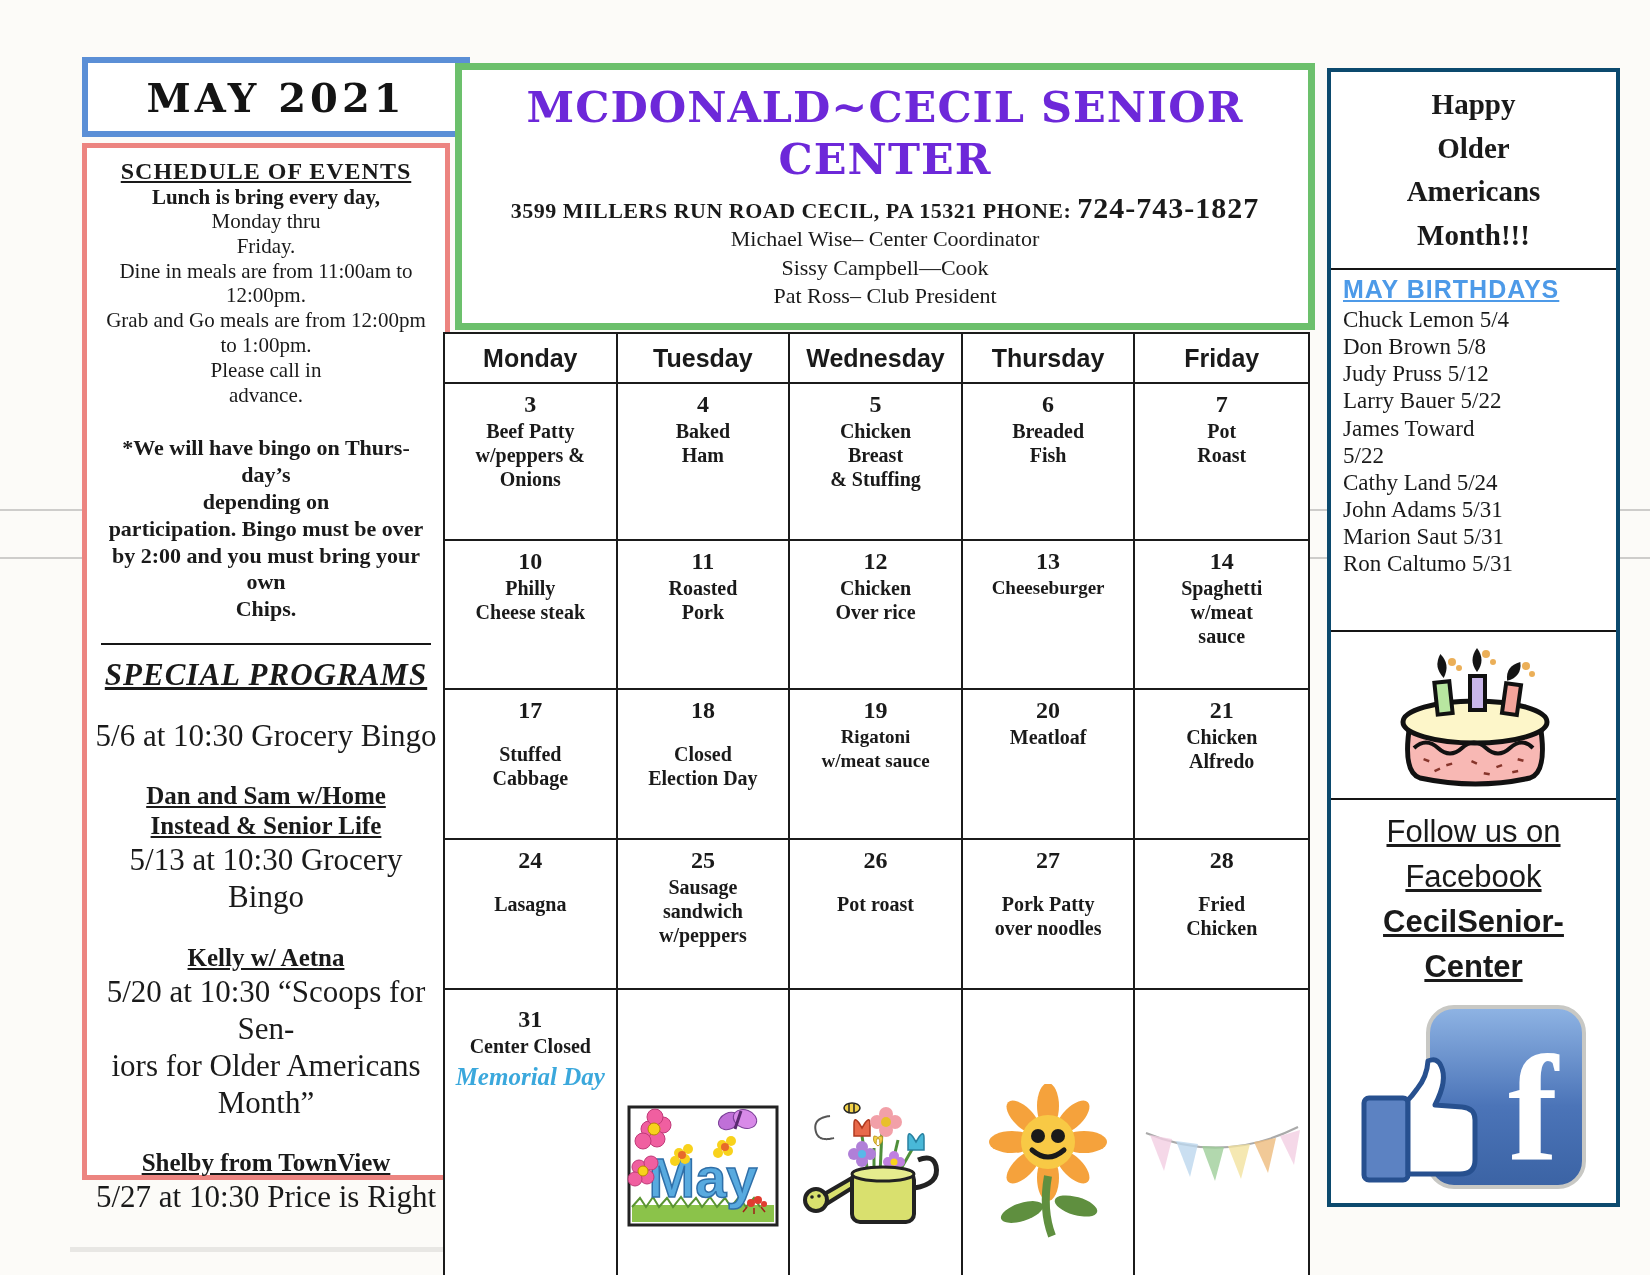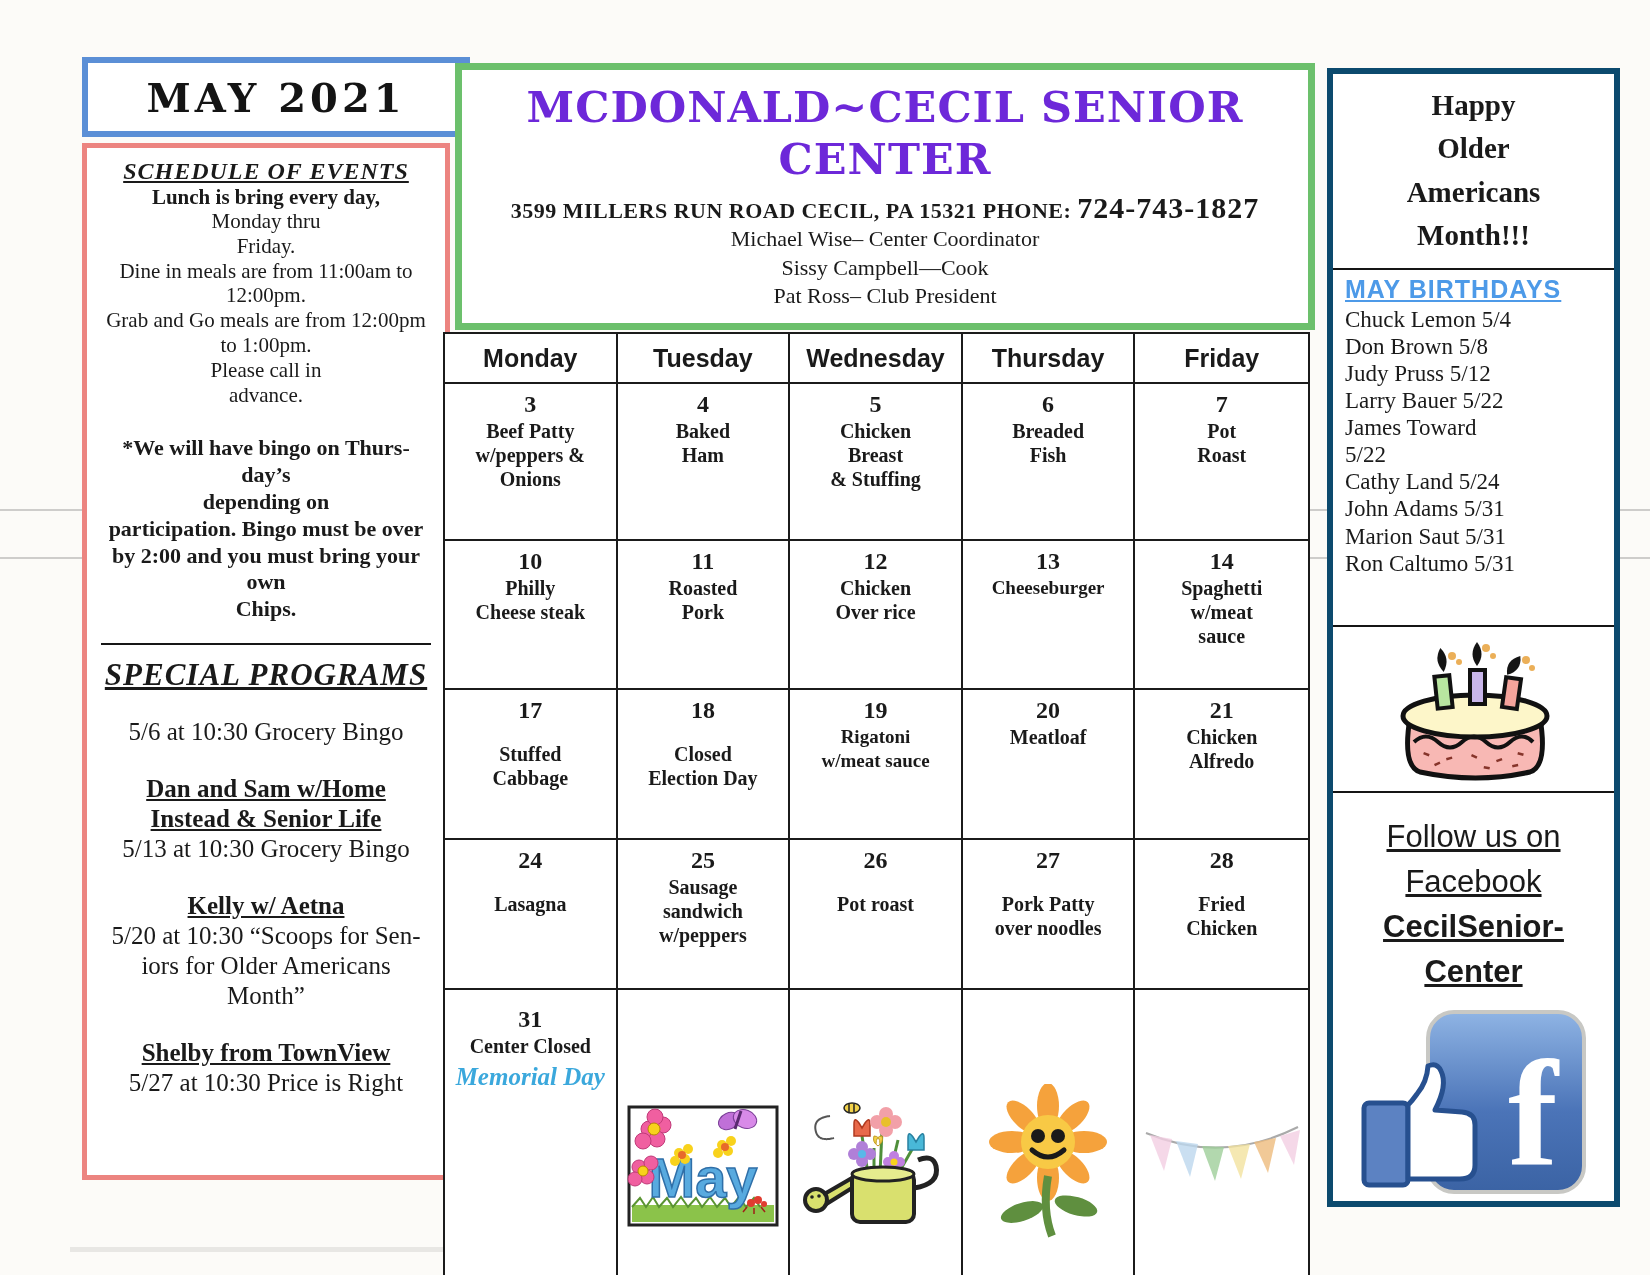--- a/index.html
+++ b/index.html
@@ -20,29 +20,29 @@
   }
   .month-title{
     font-family:"DejaVu Serif", serif;font-weight:900;
     font-size:40px;letter-spacing:4px;color:#141414;
   }
   .schedule-box{
     position:absolute;left:82px;top:143px;width:368px;height:1037px;
     border:5px solid #ec8480;background:#fff;box-sizing:border-box;
     padding:10px 8px 0;text-align:center;
   }
-  .sched-title{font-size:24px;font-weight:bold;font-style:italic;text-decoration:underline;letter-spacing:1px;}
+  .sched-title{font-size:24px;font-weight:bold;text-decoration:underline;letter-spacing:1px;}
   .sched-intro-bold{font-size:21px;font-weight:bold;line-height:1.15;}
   .sched-intro{font-size:21px;line-height:1.18;}
   .bingo-note{font-size:22px;font-weight:bold;line-height:1.22;margin-top:28px;}
   .sched-rule{border:none;border-top:2px solid #161616;margin:20px 6px 12px;}
   .sp-title{font-size:31px;font-weight:bold;font-style:italic;text-decoration:underline;margin:10px 0 24px;letter-spacing:1px;}
   .event{margin-bottom:27px;}
   .event-name{font-size:25px;font-weight:bold;text-decoration:underline;line-height:1.2;}
-  .event-detail{font-size:25px;line-height:1.2;}
+  .event-detail{font-size:31px;line-height:1.2;}
 
   
   .center-box{
     position:absolute;left:455px;top:63px;width:860px;height:267px;
     border:7px solid #6cc06c;background:#fff;box-sizing:border-box;
     text-align:center;
   }
   .center-title{
     font-family:"DejaVu Serif", serif;font-weight:900;
     font-size:43px;line-height:1.2;margin-top:12px;letter-spacing:1px;color:#6d28d9;
@@ -72,42 +72,42 @@
   .date{font-weight:bold;font-size:24px;line-height:1.1;}
   .menu{font-weight:bold;font-size:20px;line-height:1.18;margin-top:3px;}
   .menu.small{font-size:19px;line-height:1.25;margin-top:2px;}
   .menu.gap{margin-top:20px;}
   .closed-note{color:#3ba8dc;font-style:italic;font-weight:bold;font-size:25px;margin-top:4px;}
   .img-cell{display:flex;align-items:center;justify-content:center;padding-top:0;}
 
   
   .sidebar{
     position:absolute;left:1327px;top:68px;width:293px;height:1139px;
-    border:6px solid #0c4a6e;background:#fff;box-sizing:border-box;
+    border:4px solid #0c4a6e;background:#fff;box-sizing:border-box;
     text-align:center;display:flex;flex-direction:column;
   }
   .sb-banner{
     height:196px;border-bottom:2px solid #151515;
     display:flex;align-items:center;justify-content:center;
     font-weight:bold;font-size:29px;line-height:1.5;
   }
   .sb-birthdays{
     height:362px;border-bottom:2px solid #151515;
     padding:5px 12px 0;text-align:left;box-sizing:border-box;
   }
   .bday-title{
     font-family:"Liberation Sans", sans-serif;font-weight:bold;font-size:25px;
     color:#4d9ae8;text-decoration:underline;letter-spacing:1px;margin-bottom:2px;
   }
   .bday{font-size:23px;line-height:1.18;}
   .sb-cake{
     height:166px;border-bottom:2px solid #151515;
     display:flex;align-items:center;justify-content:center;
   }
-  .sb-fb-text{padding-top:22px;font-family:"Liberation Sans", sans-serif;}
+  .sb-fb-text{padding-top:10px;font-family:"Liberation Sans", sans-serif;}
   .fb-line{font-size:31px;text-decoration:underline;line-height:1.45;}
   .fb-line.bold{font-weight:bold;}
   .sb-fb-logo{margin-top:12px;}
 
   
   .artifact{position:absolute;left:0;width:1650px;height:2px;background:rgba(120,120,120,.35);}
   .artifact.a1{top:509px;}
   .artifact.a2{top:557px;}
   .artifact.a3{top:1247px;left:70px;width:780px;height:5px;background:rgba(0,0,0,.08);}
 </style>

